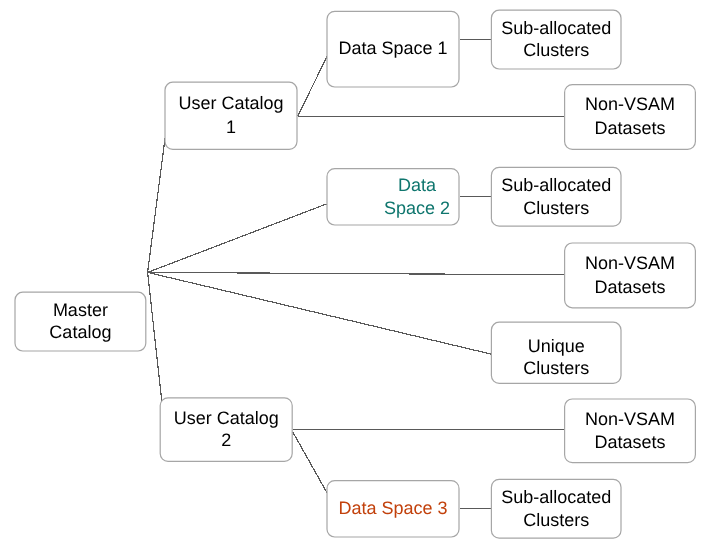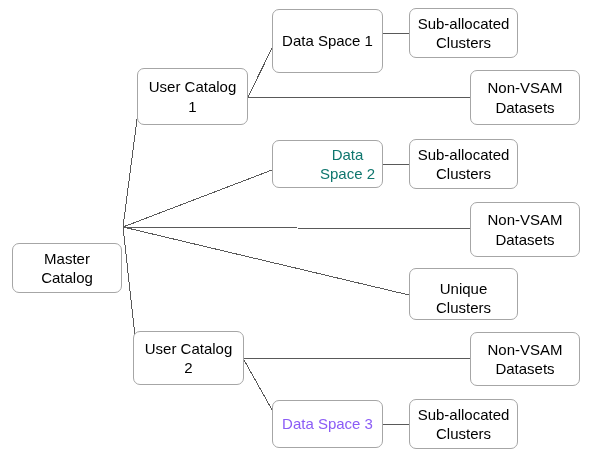--- a/index.html
+++ b/index.html
@@ -97,21 +97,21 @@
 Clusters</span>
       </div>
       <div class="node" style="left: 133px; top: 331px; width: 111px; height: 54px; background: rgb(255, 255, 255); border-color: rgb(166, 166, 166); color: rgb(0, 0, 0);">
         <span class="label">User Catalog
 2</span>
       </div>
       <div class="node" style="left: 470px; top: 332px; width: 110px; height: 54px; background: rgb(255, 255, 255); border-color: rgb(166, 166, 166); color: rgb(0, 0, 0);">
         <span class="label">Non-VSAM
 Datasets</span>
       </div>
-      <div class="node" style="left: 272px; top: 400px; width: 111px; height: 48px; background: rgb(255, 255, 255); border-color: rgb(166, 166, 166); color: #8b5cf6;">
+      <div class="node" style="left: 272px; top: 400px; width: 111px; height: 48px; background: rgb(255, 255, 255); border-color: rgb(166, 166, 166); color: #c2410c;">
         <span class="label">Data Space 3</span>
       </div>
       <div class="node" style="left: 409px; top: 399px; width: 109px; height: 50px; background: rgb(255, 255, 255); border-color: rgb(166, 166, 166); color: rgb(0, 0, 0);">
         <span class="label">Sub-allocated
 Clusters</span>
       </div>
     </div>
 </div>
 
 </body></html>

